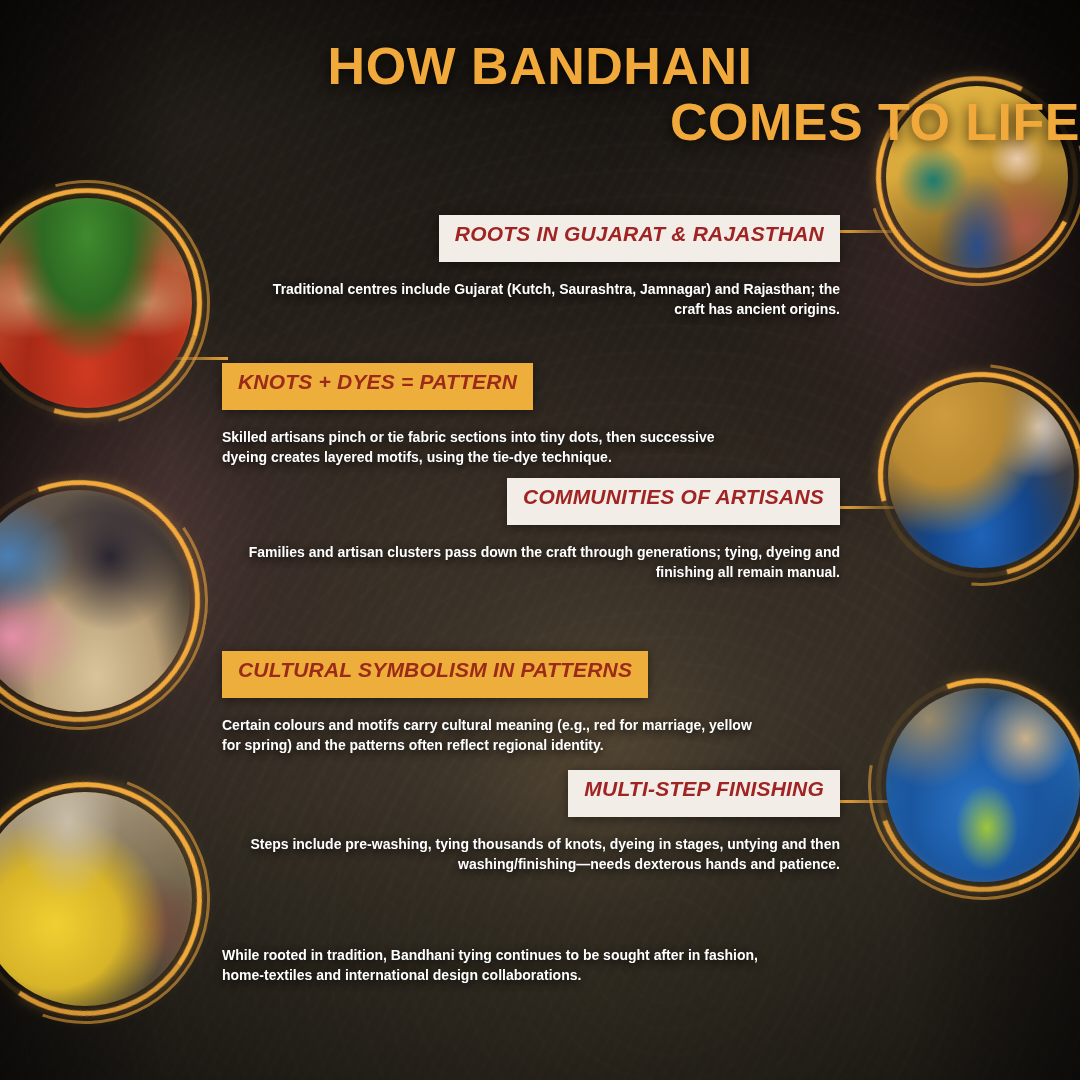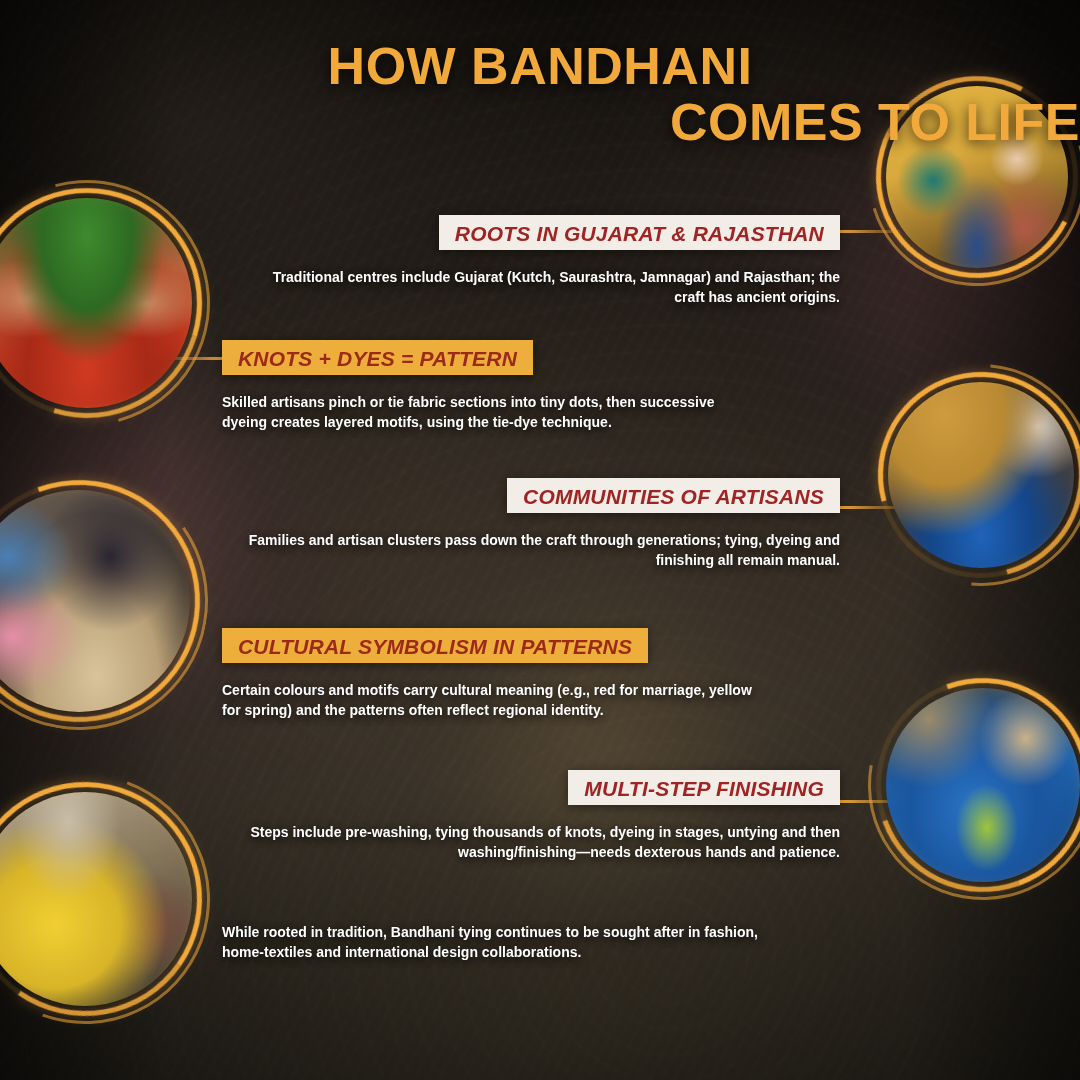--- a/index.html
+++ b/index.html
@@ -117,42 +117,42 @@
     z-index: 5;
   }
   .connector.rev {
     background: linear-gradient(90deg, #F2A93B, rgba(242,169,59,.15));
   }
 
   
   .block { position: absolute; z-index: 7; }
   .chip {
     display: inline-block;
-    padding: 7px 16px 4px;
+    padding: 7px 16px 16px;
     font-size: 21px;
     font-weight: 900;
     font-style: italic;
     letter-spacing: .2px;
     color: #A02424;
     white-space: nowrap;
     box-shadow: 0 2px 10px rgba(0,0,0,.45);
   }
   .chip.cream { background: #F2EDE6; }
   .chip.amber { background: #EDAE3C; color: #9C2A18; }
 
   .body {
     margin-top: 18px;
     color: #FFFFFF;
     font-size: 14px;
     line-height: 1.42;
     font-weight: 700;
     text-shadow: 0 2px 8px rgba(0,0,0,.85);
   }
   .align-right { text-align: right; }
-  .align-left  { text-align: left; }
+  .align-left  { text-align: left; margin-top: 23px; }
   .chip-right  { text-align: right; }
 </style>
 </head>
 <body>
 
 <div class="poster">
 
   <div class="bg-base"></div>
   <div class="bg-blurfig" style="left:-80px; top:330px; width:420px; height:520px;
               background: radial-gradient(circle at 40% 40%, #7a4a52 0%, #3a2a2a 45%, rgba(30,22,20,0) 70%);"></div>

